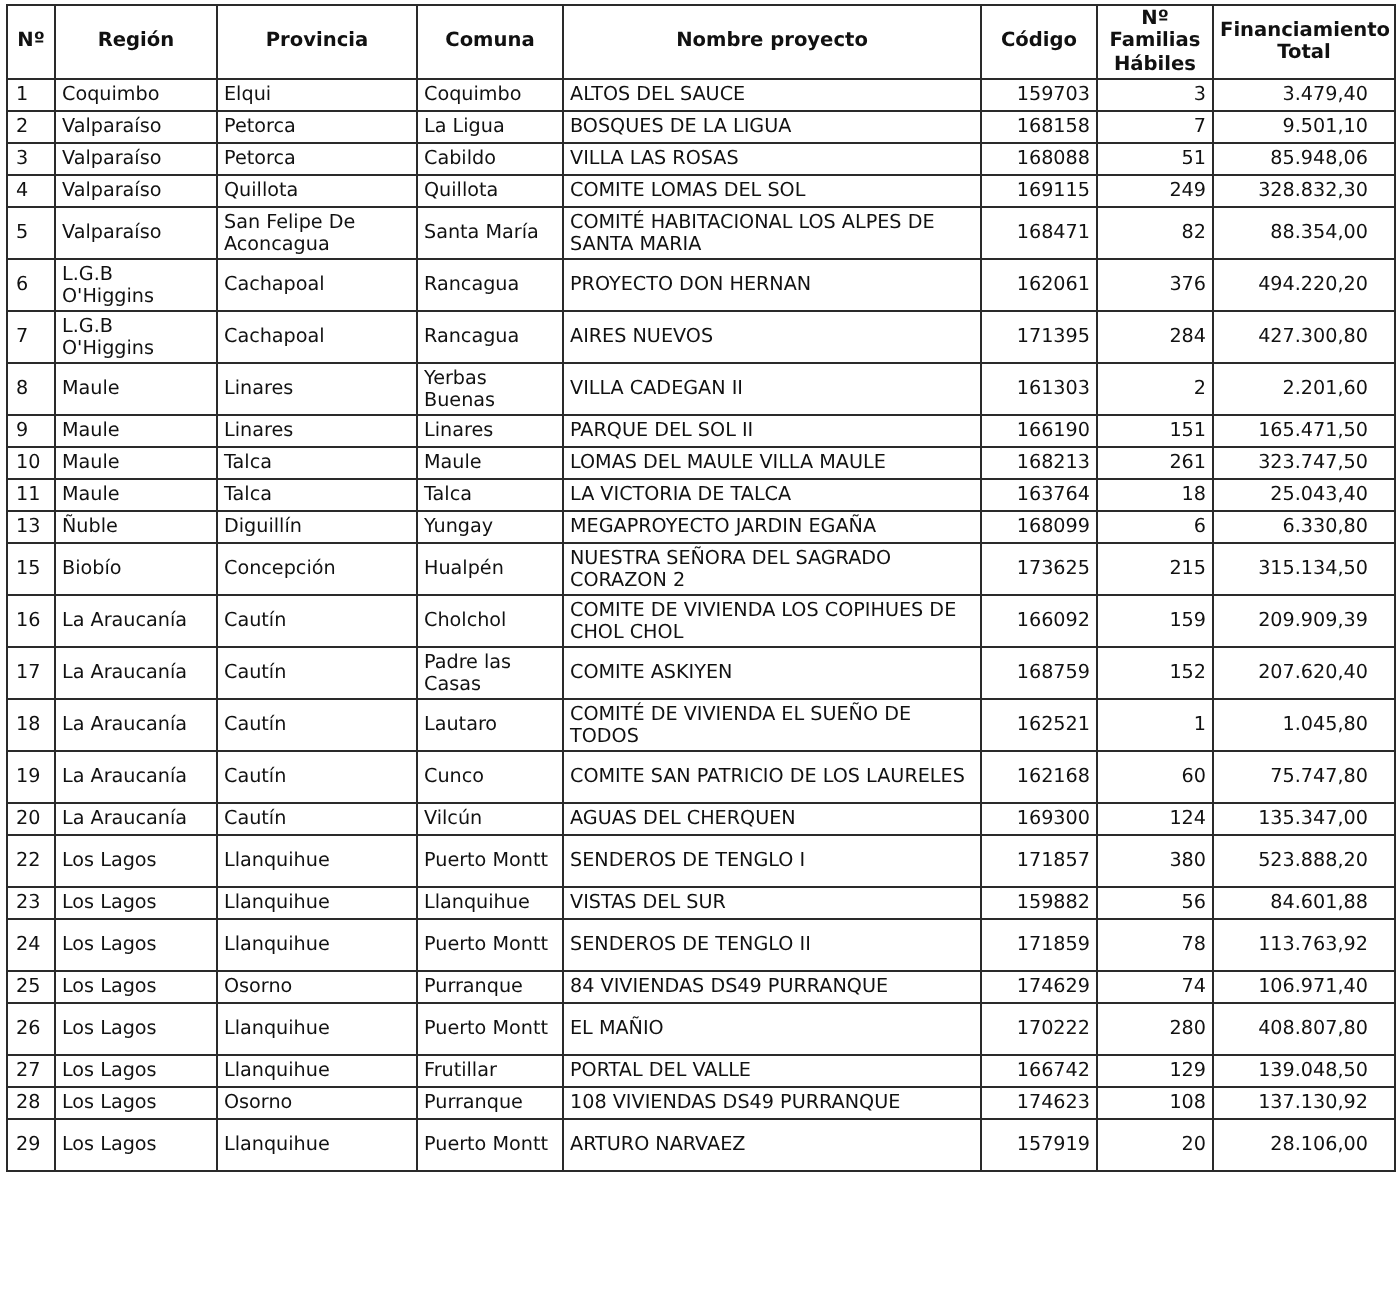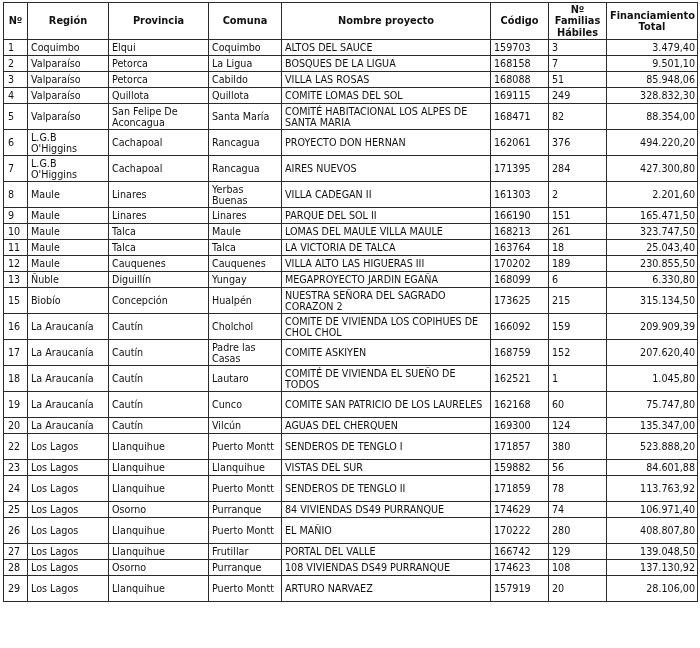--- a/index.html
+++ b/index.html
@@ -25,22 +25,22 @@
       text-align: center;
       height: 36px;
       font-size: 9.8px;
       line-height: 11.5px;
       white-space: normal;
     }
     td { height: 15px; vertical-align: middle; }
     tr.double td { height: 25px; }
     td.wrapcell { white-space: normal; }
     td.num { text-align: left; padding-left: 4px; }
-    td.center { text-align: left; }
-    td.right { text-align: right; padding-right: 2px; }
+    td.center { text-align: right; }
+    td.right { text-align: right; padding-right: 13px; }
     col.c-no { width: 24px; }
     col.c-reg { width: 81px; }
     col.c-prov { width: 100px; }
     col.c-com { width: 73px; }
     col.c-nom { width: 209px; }
     col.c-cod { width: 58px; }
     col.c-fam { width: 58px; }
     col.c-fin { width: 91px; }
   </style>
 </head>
@@ -175,30 +175,20 @@
           <td class="num">11</td>
           <td class="wrapcell">Maule</td>
           <td class="wrapcell">Talca</td>
           <td class="wrapcell">Talca</td>
           <td class="wrapcell">LA VICTORIA DE TALCA</td>
           <td class="center">163764</td>
           <td class="center">18</td>
           <td class="right">25.043,40</td>
         </tr>
         <tr>
-          <td class="num">12</td>
-          <td class="wrapcell">Maule</td>
-          <td class="wrapcell">Cauquenes</td>
-          <td class="wrapcell">Cauquenes</td>
-          <td class="wrapcell">VILLA ALTO LAS HIGUERAS III</td>
-          <td class="center">170202</td>
-          <td class="center">189</td>
-          <td class="right">230.855,50</td>
-        </tr>
-        <tr>
           <td class="num">13</td>
           <td class="wrapcell">Ñuble</td>
           <td class="wrapcell">Diguillín</td>
           <td class="wrapcell">Yungay</td>
           <td class="wrapcell">MEGAPROYECTO JARDIN EGAÑA</td>
           <td class="center">168099</td>
           <td class="center">6</td>
           <td class="right">6.330,80</td>
         </tr>
         <tr class="double">

